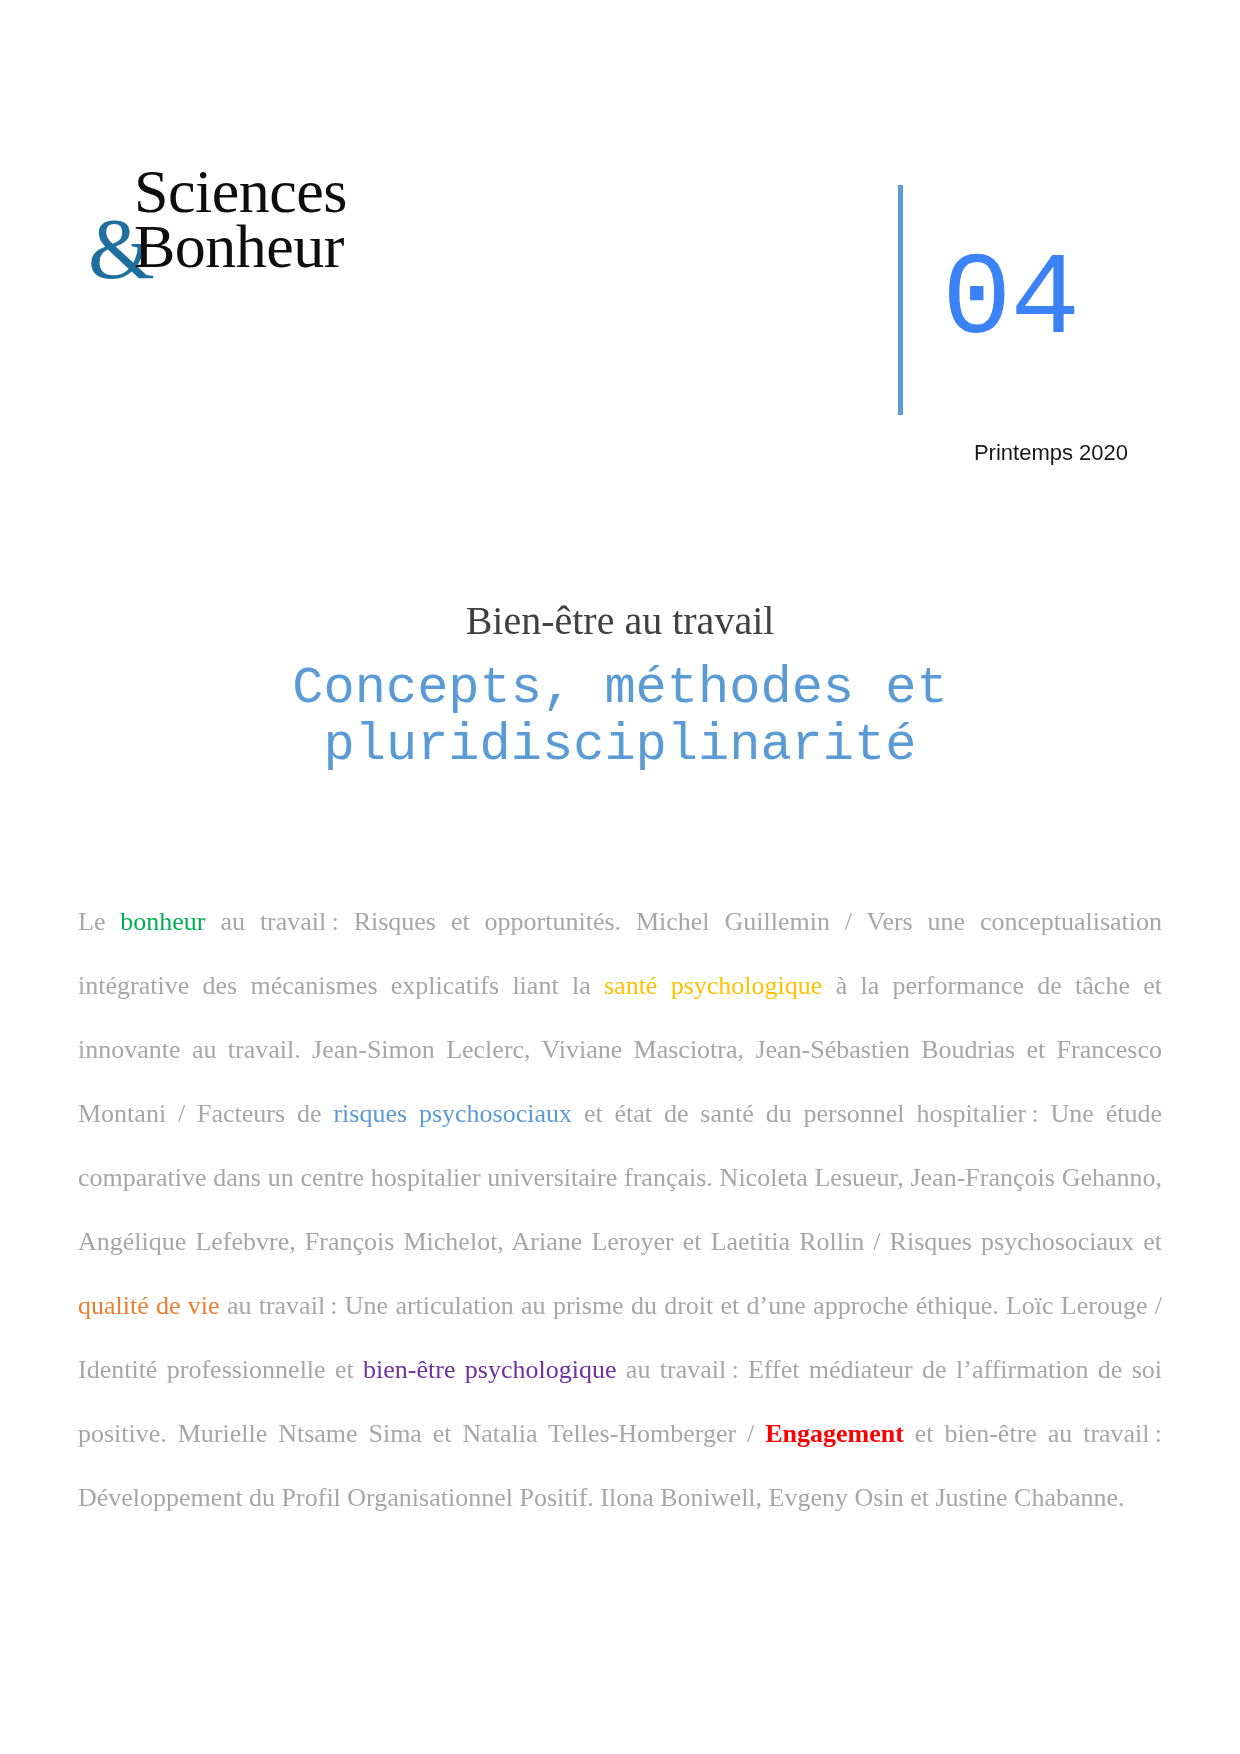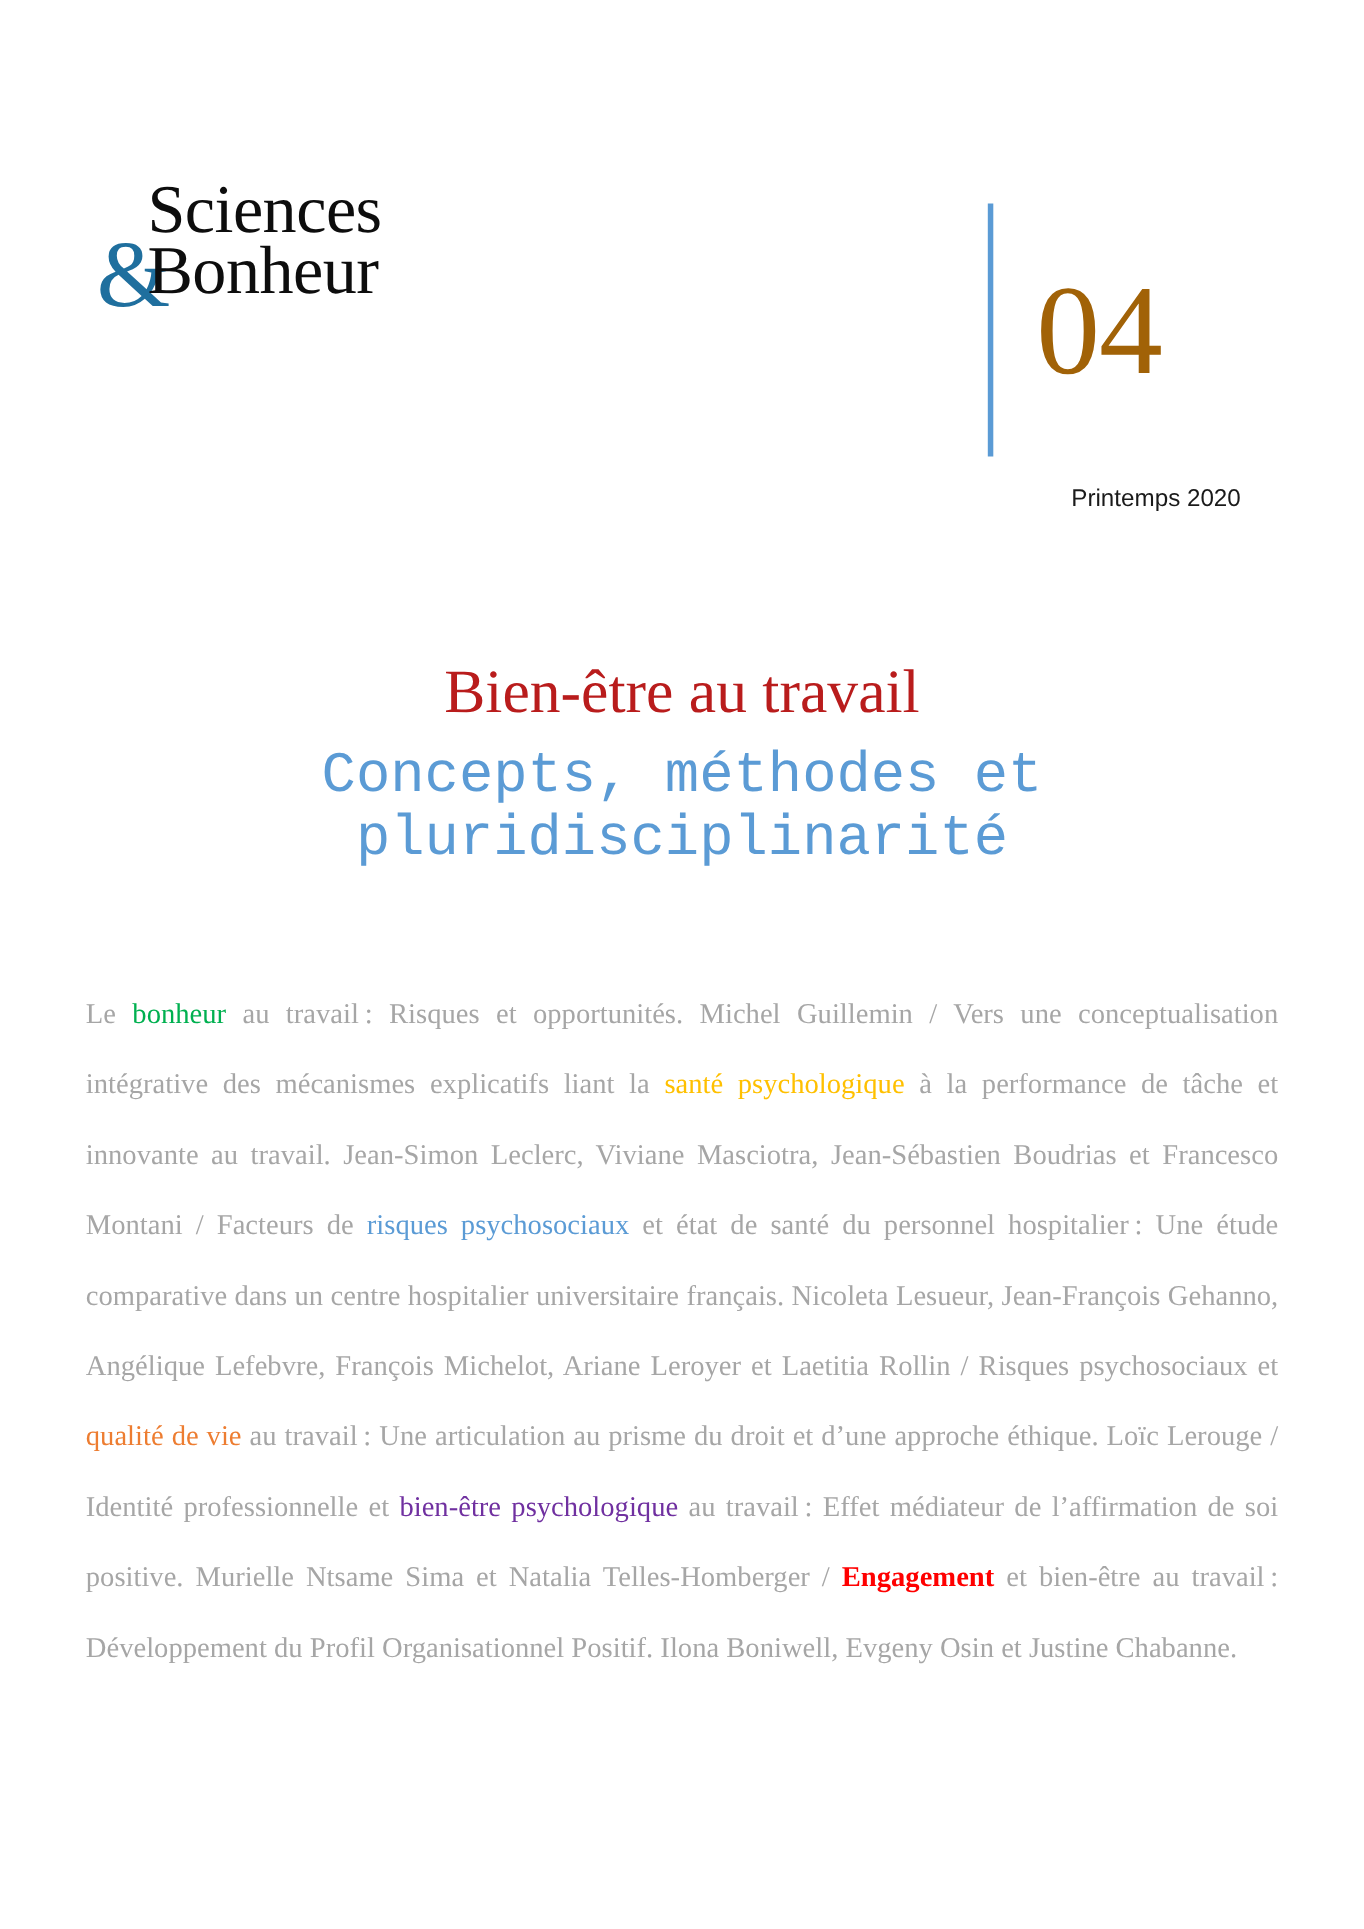--- a/index.html
+++ b/index.html
@@ -78,25 +78,25 @@
     left: 0px;
     top: 0px;
     width: 5px;
     height: 230px;
     background: #5b9bd5;
   }
   .issue-number {
     position: absolute;
     left: 44px;
     top: 58px;
-    font-family: Liberation Serif, serif;
+    font-family: Liberation Mono, monospace;
     font-size: 116px;
     line-height: 1;
     font-weight: 400;
-    color: #a16207;
+    color: #3b82f6;
     letter-spacing: -1px;
   }
   .issue-date {
     position: absolute;
     right: 112px;
     top: 440px;
     font-family: "Liberation Sans", sans-serif;
     font-size: 22px;
     color: #1a1a1a;
     text-align: center;
@@ -106,23 +106,23 @@
   
   .title-area {
     position: absolute;
     left: 78px;
     right: 78px;
     top: 600px;
     text-align: center;
   }
   .doc-title {
     font-family: "Liberation Serif", serif;
-    font-size: 56px;
+    font-size: 40px;
     line-height: 1.05;
-    color: #b91c1c;
+    color: #404040;
     letter-spacing: 0px;
     margin: 0;
     font-weight: 400;
   }
   .doc-subtitle {
     font-family: Liberation Mono, monospace;
     font-size: 52px;
     line-height: 1.1;
     color: #5b9bd5;
     margin: 18px 0 0 0;

